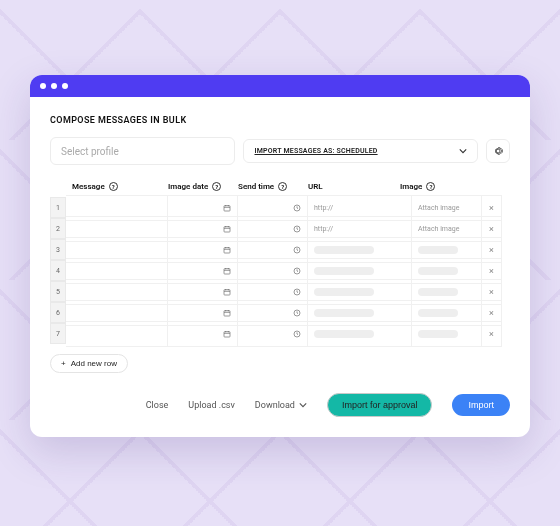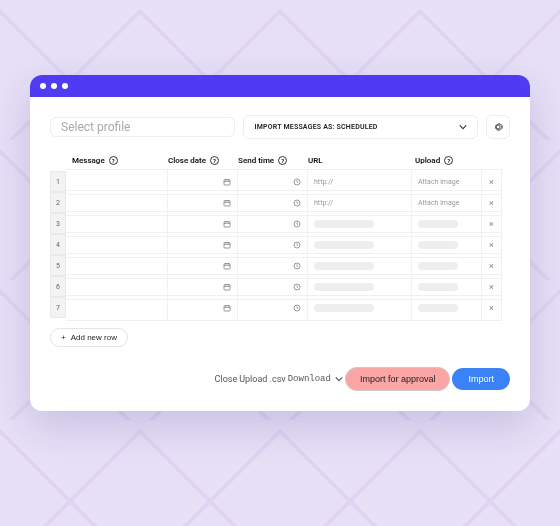--- a/index.html
+++ b/index.html
@@ -51,40 +51,41 @@
   .toolbar {
     display: flex;
     gap: 8px;
     align-items: center;
     margin-bottom: 10px;
   }
   .profile-select {
     flex: 1;
     border: 1px solid #ececec;
     border-radius: 6px;
-    height: 20px;
+    height: 28px;
     padding: 0 10px;
-    font-size: 12px;
+    font-size: 10px;
     color: #aaa;
     display: flex;
     align-items: center;
   }
   .import-select {
     flex: 1.3;
     border: 1px solid #ececec;
     border-radius: 6px;
     height: 24px;
     padding: 0 10px;
     font-size: 7px;
     font-weight: 600;
     letter-spacing: 0.2px;
     color: #222;
     display: flex;
     align-items: center;
     justify-content: space-between;
+    text-decoration: underline;
   }
   .gear-btn {
     width: 24px;
     height: 24px;
     border: 1px solid #ececec;
     border-radius: 6px;
     display: flex;
     align-items: center;
     justify-content: center;
   }
@@ -96,21 +97,21 @@
     font-weight: 600;
     color: #111;
     display: flex;
     align-items: center;
     gap: 4px;
   }
   .col-num { width: 16px; }
   .col-msg { width: 102px; padding-left: 6px; align-items: flex-end; }
   .col-date { width: 70px; }
   .col-time { width: 70px; }
-  .col-url { width: 107px; }
+  .col-url { width: 92px; }
   .col-img { width: 70px; }
   .col-del { width: 20px; text-align: center; }
   .help {
     width: 9px; height: 9px; border: 1px solid #333; border-radius: 50%;
     font-size: 6px; display: inline-flex; align-items: center; justify-content: center;
     font-weight: 700;
   }
   .trow {
     height: 21px;
     gap: 0;
@@ -160,30 +161,30 @@
     display: inline-flex;
     align-items: center;
     gap: 5px;
     background: #fff;
   }
   .footer {
     margin-top: 20px;
     display: flex;
     justify-content: flex-end;
     align-items: center;
-    gap: 2px;
+    gap: 20px;
   }
   .footer .link {
     font-size: 9px;
     color: #555;
   }
-  .footer .link.dl { display: flex; align-items: center; gap: 4px; font-family: Liberation Mono, monospace; }
+  .footer .link.dl { display: flex; align-items: center; gap: 4px; }
   .btn-outline {
     border: 1px solid #c9c9c9;
-    background: #fca5a5;
+    background: #14b8a6;
     border-radius: 16px;
     padding: 6px 14px;
     font-size: 9px;
     color: #222;
   }
   .btn-primary {
     background: #3b82f6;
     color: #fff;
     border-radius: 16px;
     padding: 6px 16px;
@@ -198,20 +199,21 @@
 <div class="bg-pattern"></div>
 
 <div class="window">
   <div class="titlebar">
     <span class="dot"></span>
     <span class="dot"></span>
     <span class="dot"></span>
   </div>
 
   <div class="content">
+    <div class="page-title">COMPOSE MESSAGES IN BULK</div>
 
     <div class="toolbar">
       <div class="profile-select">
         <span>Select profile</span>
       </div>
       <div class="import-select">
         <span>IMPORT MESSAGES AS: SCHEDULED</span>
         <span>
           <svg width="8" height="6" viewBox="0 0 10 6">
               <path d="M1 1l4 4 4-4" fill="none" stroke="#333" stroke-width="1.4"></path>
@@ -228,32 +230,32 @@
     </div>
 
     <div class="table">
       <div class="thead">
         <div class="th col-num"></div>
         <div class="th col-msg">
           <span>Message</span>
           <span class="help">?</span>
         </div>
         <div class="th col-date">
-          <span>Close date</span>
+          <span>Image date</span>
           <span class="help">?</span>
         </div>
         <div class="th col-time">
           <span>Send time</span>
           <span class="help">?</span>
         </div>
         <div class="th col-url">
           <span>URL</span>
         </div>
         <div class="th col-img">
-          <span>Upload</span>
+          <span>Image</span>
           <span class="help">?</span>
         </div>
         <div class="th col-del"></div>
       </div>
 
       <div id="tbody">
           <div class="trow">
             <div class="rnum">1</div>
             <div class="cell msg"></div>
             <div class="cell date">

